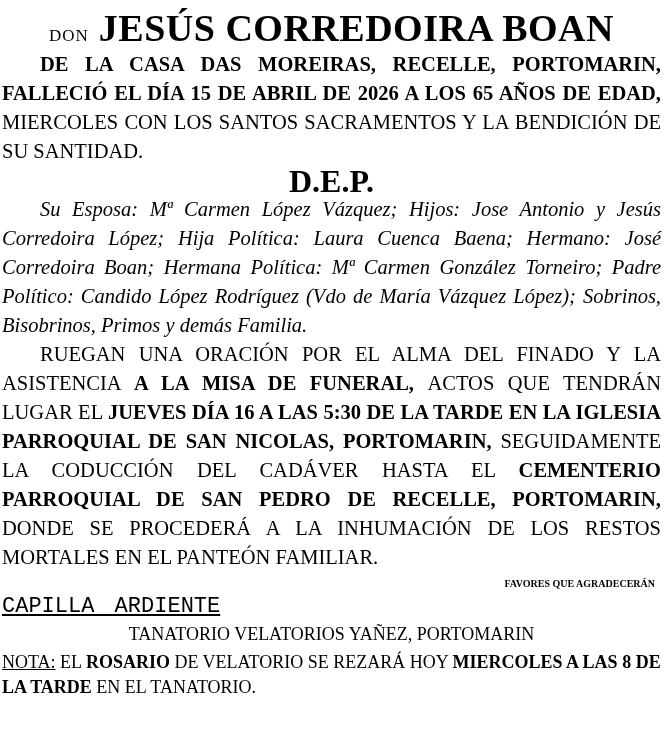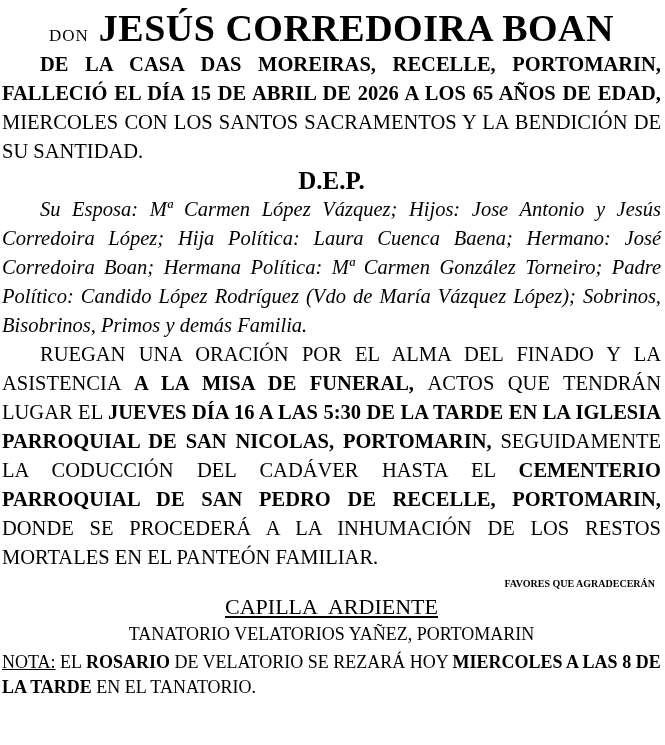--- a/index.html
+++ b/index.html
@@ -39,21 +39,21 @@
     text-indent: 38px;
   }
   .bold { font-weight: bold; }
   .underline { text-decoration: underline; }
 
   .intro { margin-top: 4px; }
 
   .dep {
     text-align: center;
     font-weight: bold;
-    font-size: 25px;
+    font-size: 32px;
     line-height: 26px;
     margin: 2px 0 1px 0;
   }
 
   .family {
     font-style: italic;
     line-height: 29.5px;
   }
 
   .funeral {
@@ -64,24 +64,25 @@
   .ack {
     text-align: right;
     font-weight: bold;
     font-size: 10px;
     line-height: 17.5px;
     padding-right: 6px;
     margin-top: 3px;
   }
 
   .chapel-heading {
-    text-align: center;
+    text-align: left;
     font-size: 22px;
     line-height: 24px;
     margin-top: 2px;
+    font-family: Liberation Mono, monospace;
   }
   .chapel-heading .inner {
     text-decoration: underline;
     word-spacing: 7px;
   }
 
   .venue {
     text-align: center;
     font-size: 18px;
     line-height: 28px;

